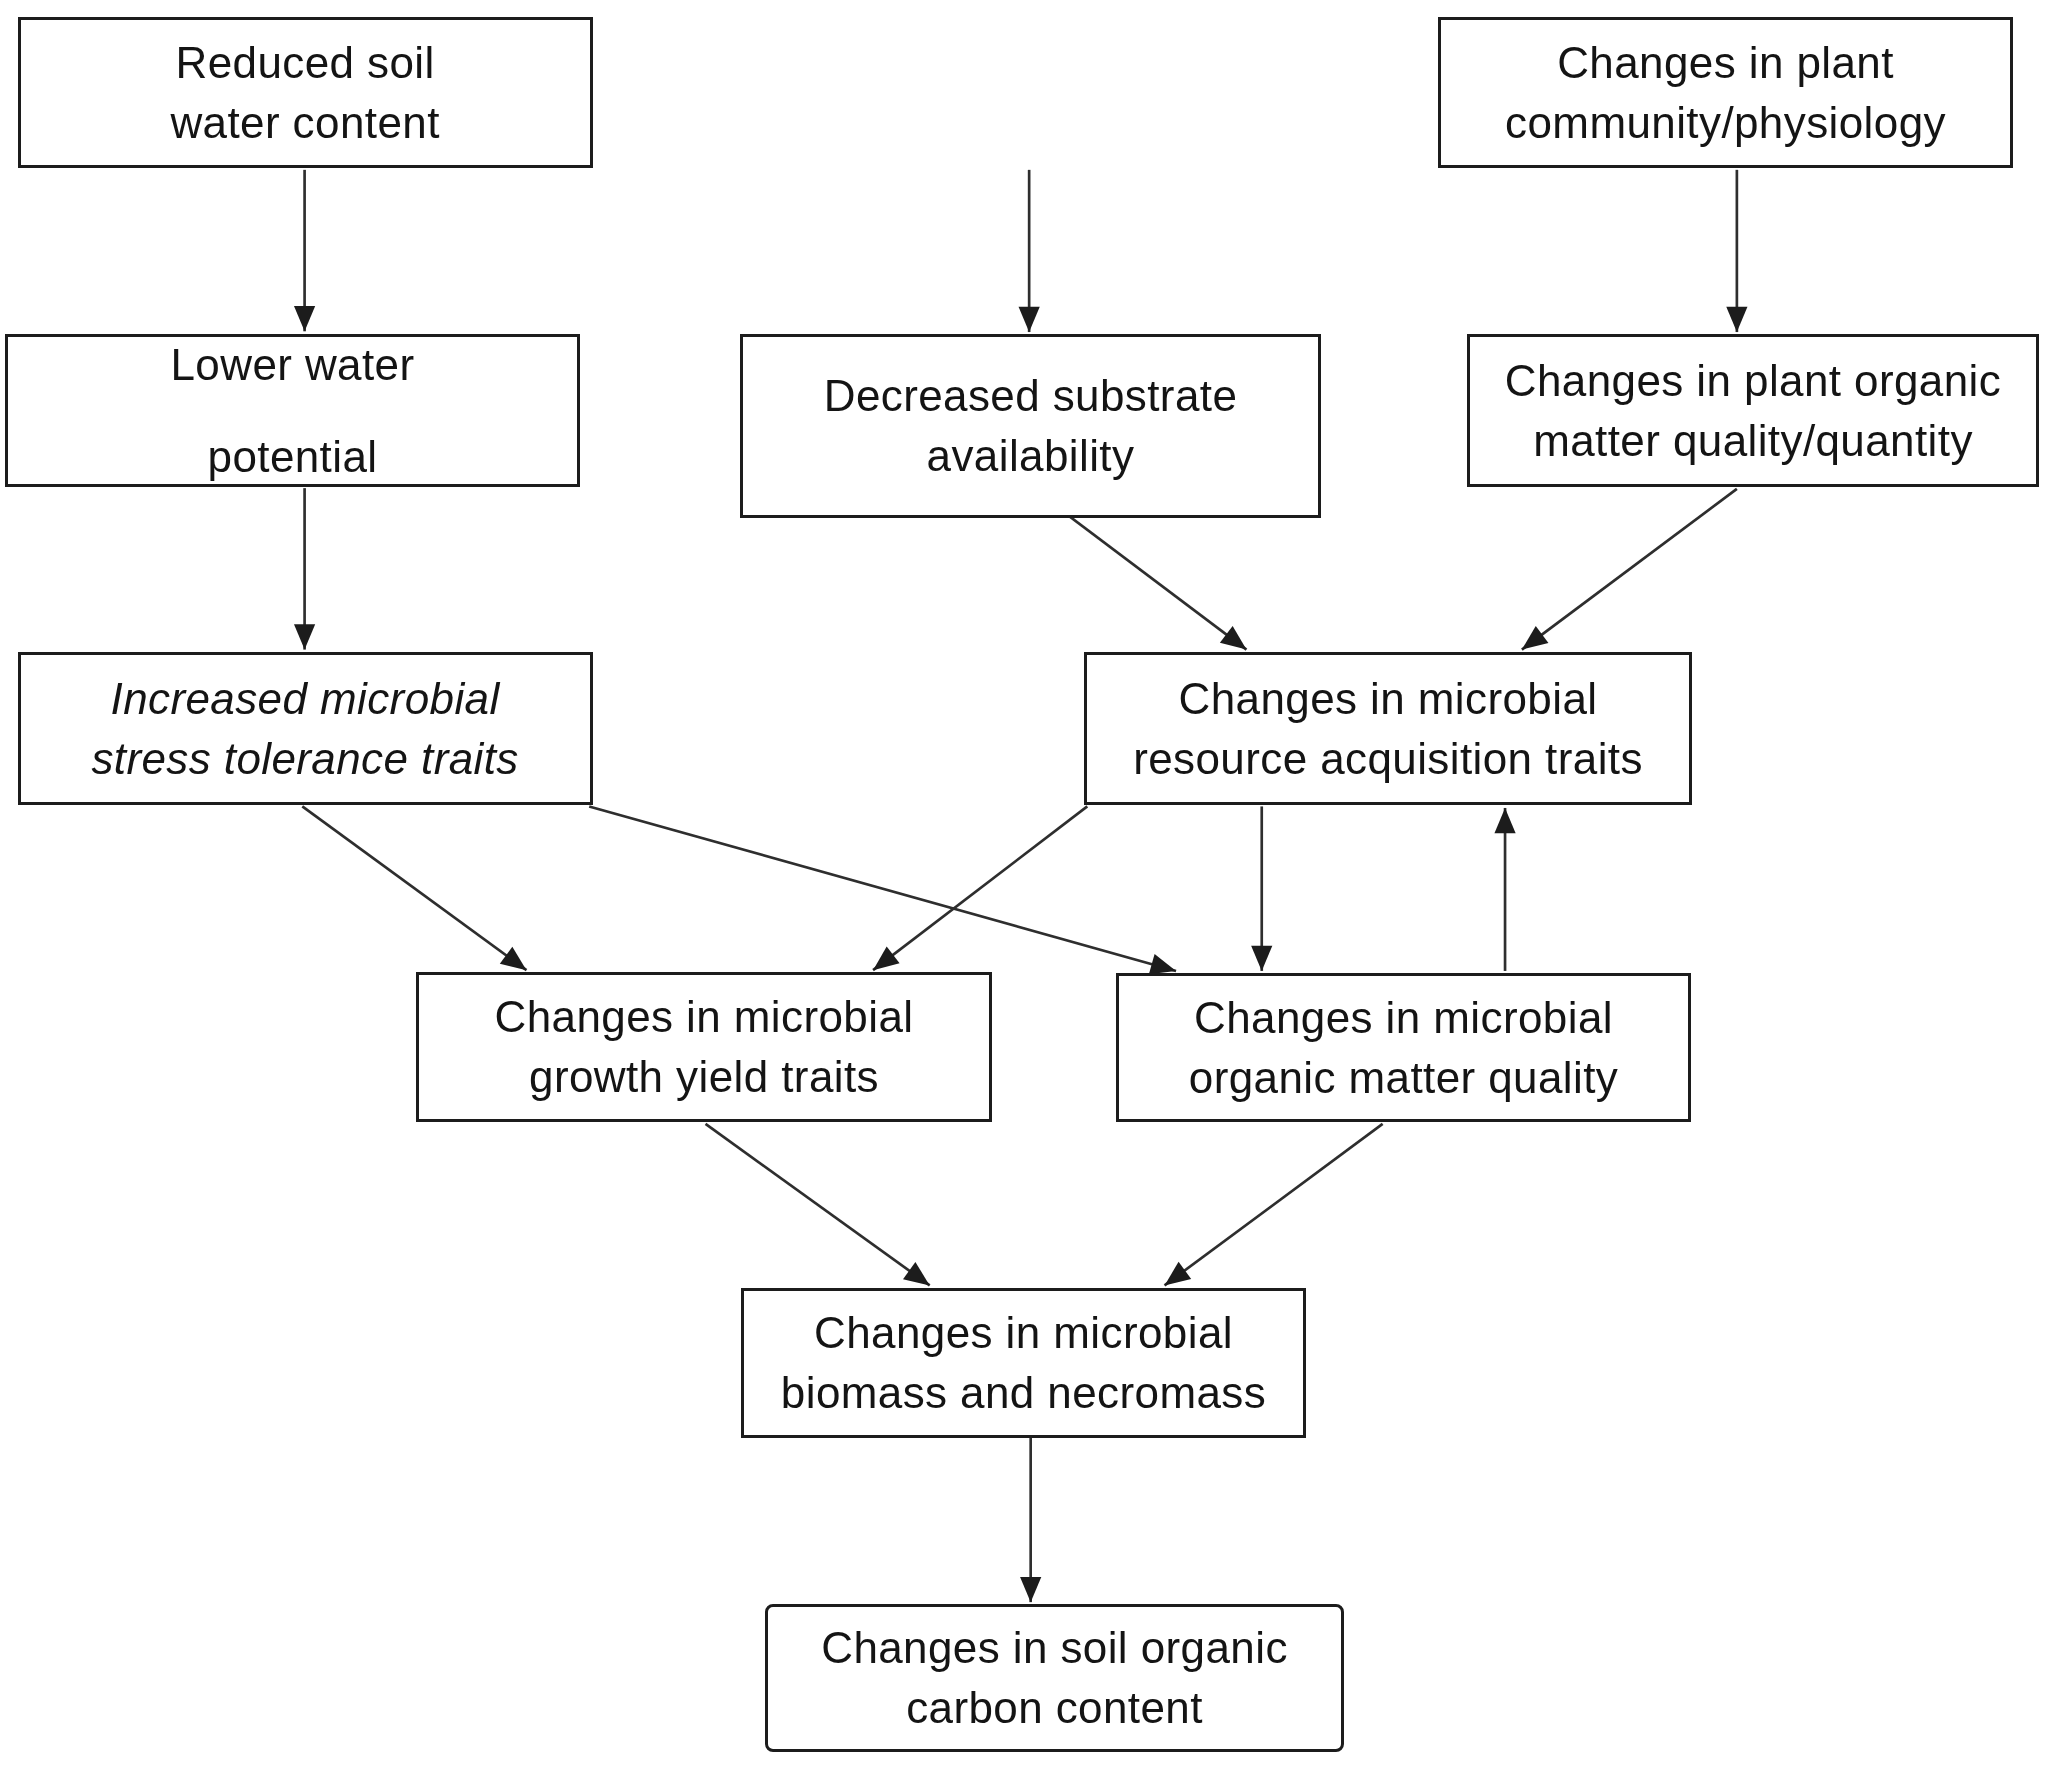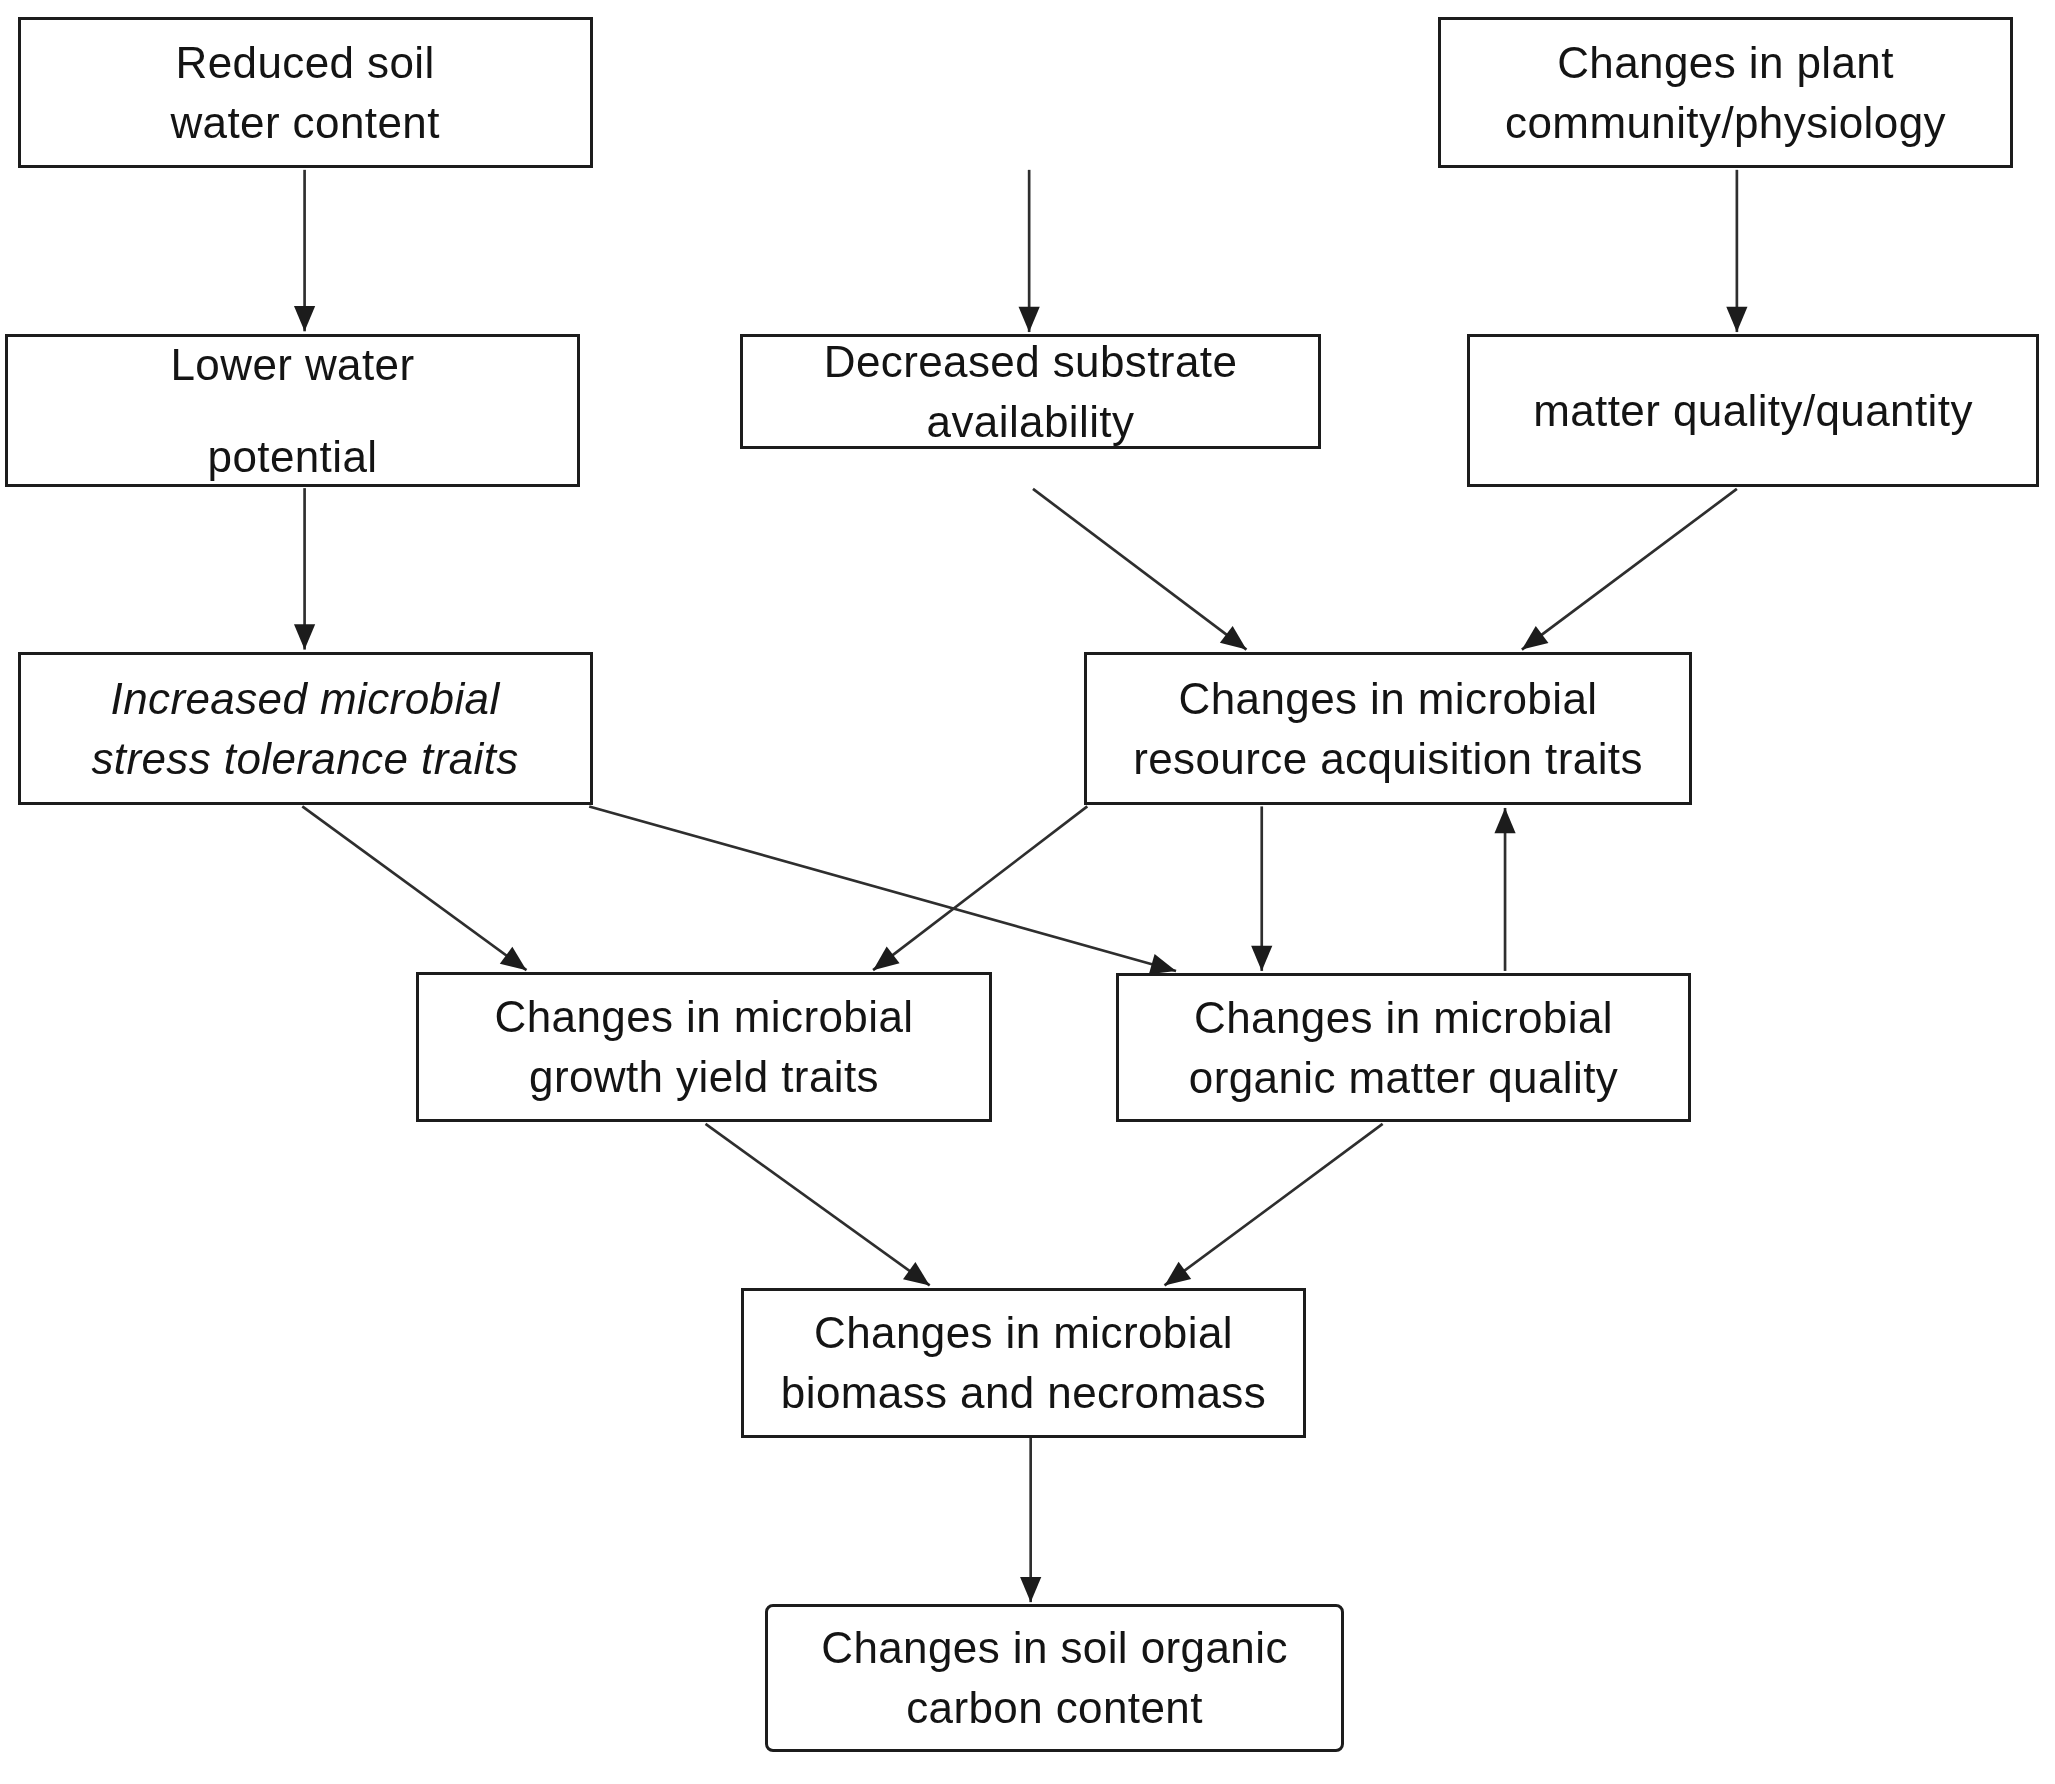--- a/index.html
+++ b/index.html
@@ -43,21 +43,21 @@
   }
   .node span {
     display: block;
     white-space: nowrap;
   }
   
   #n-reduced-soil-water            { left: 17.6px;   top: 17px;   width: 575px; height: 151px; }
   #n-reduced-hydrological          { left: 727px;  top: 17px;   width: 578px; height: 151px; }
   #n-plant-community               { left: 1438px; top: 17px;   width: 575px; height: 151px; }
   #n-lower-water-potential         { left: 5px;   top: 334px;  width: 575px; height: 153px; gap: 32px; }
-  #n-decreased-substrate           { left: 740px;  top: 334px;  width: 581px; height: 115px; }
+  #n-decreased-substrate           { left: 740px;  top: 334px;  width: 581px; height: 184px; }
   #n-plant-om-quality              { left: 1467px; top: 334px;  width: 572px; height: 153px; }
   #n-stress-tolerance              { left: 17.6px;   top: 652px;  width: 575px; height: 153px; font-style: italic; }
   #n-resource-acquisition          { left: 1084px; top: 652px;  width: 608px; height: 153px; }
   #n-growth-yield                  { left: 416px;  top: 972px; width: 576px; height: 150px; }
   #n-microbial-om-quality          { left: 1116px; top: 973px; width: 575px; height: 149px; }
   #n-biomass-necromass             { left: 741px;  top: 1288px; width: 565px; height: 150px; }
   #n-soil-organic-carbon           { left: 765px; top: 1604px; width: 579px; height: 148px; border-radius: 8px; }
 </style>
 </head>
 <body>
@@ -102,20 +102,21 @@
     <span>Lower water</span>
     <span>potential</span>
   </div>
 
   <div class="node" id="n-decreased-substrate">
     <span>Decreased substrate</span>
     <span>availability</span>
   </div>
 
   <div class="node" id="n-plant-om-quality">
+    <span>Changes in plant organic</span>
     <span>matter quality/quantity</span>
   </div>
 
   <div class="node" id="n-stress-tolerance">
     <span>Increased microbial</span>
     <span>stress tolerance traits</span>
   </div>
 
   <div class="node" id="n-resource-acquisition">
     <span>Changes in microbial</span>

